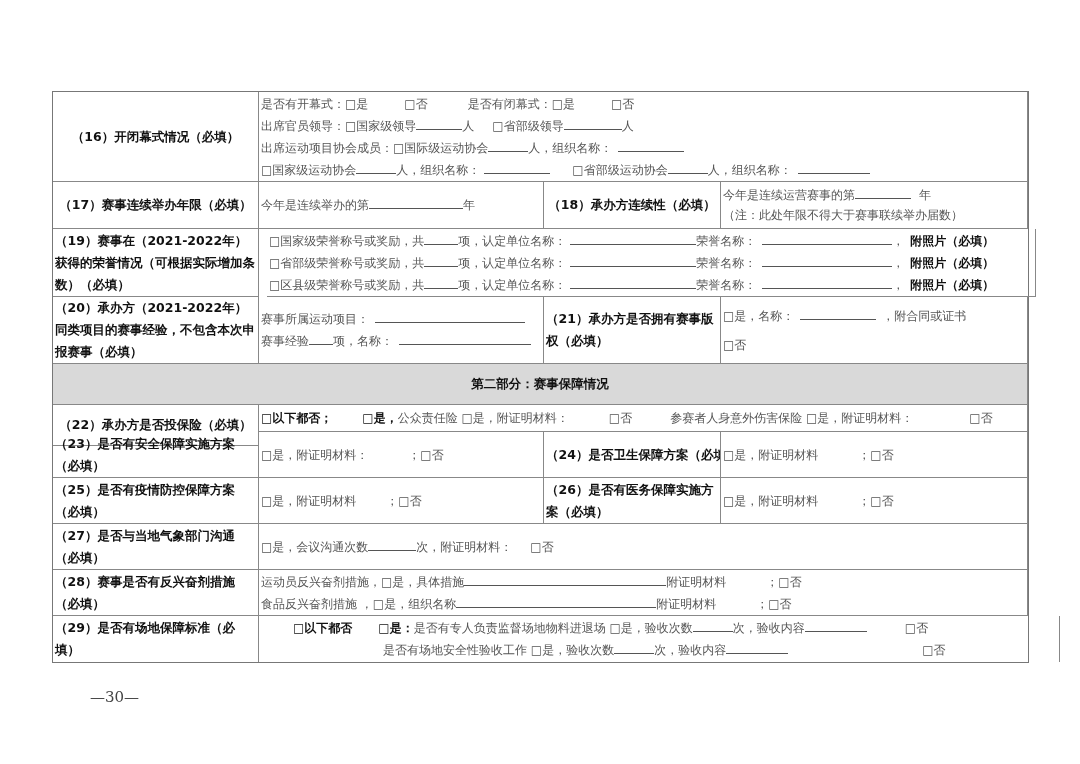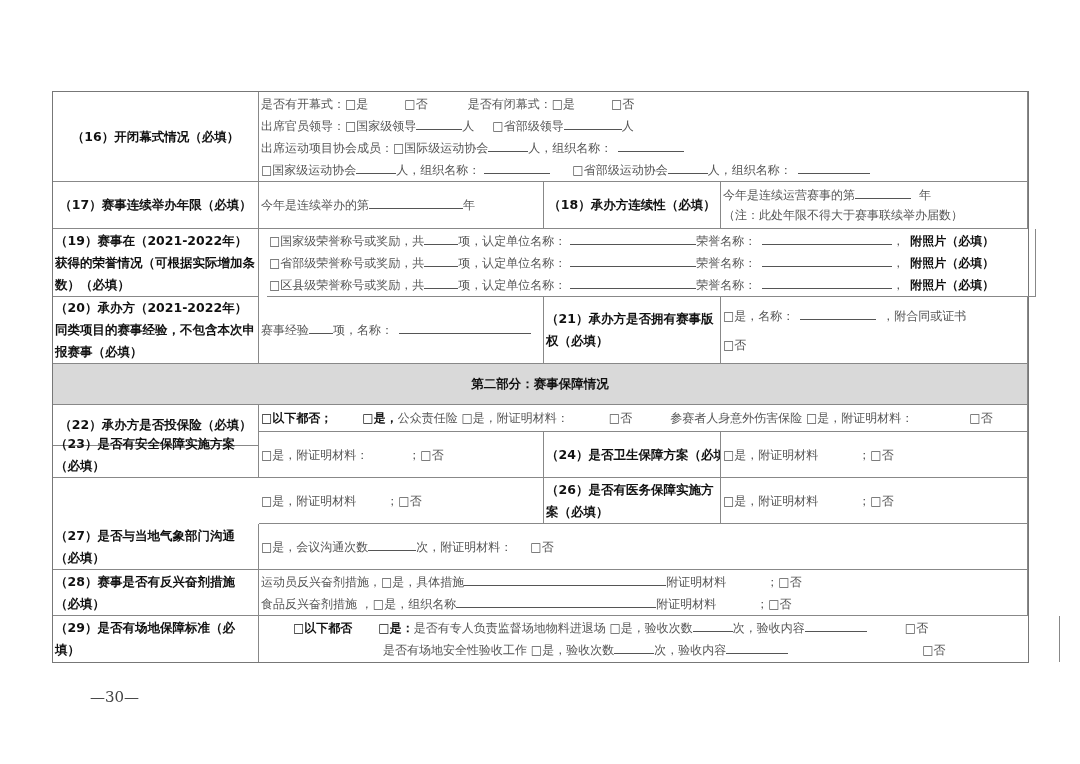--- a/index.html
+++ b/index.html
@@ -52,20 +52,21 @@
   <div class="cell val" style="left:214px;top:137px;width:769px;height:68px;">
     <span class="line"><span>□国家级荣誉称号或奖励，共</span><span class="u" style="width:34px"></span><span>项，认定单位名称：</span><span class="sp" style="width:4px"></span><span class="u" style="width:126px"></span><span>荣誉名称：</span><span class="sp" style="width:6px"></span><span class="u" style="width:130px"></span><span>，</span><span class="sp" style="width:6px"></span><span class="b">附照片（必填）</span></span>
     <span class="line"><span>□省部级荣誉称号或奖励，共</span><span class="u" style="width:34px"></span><span>项，认定单位名称：</span><span class="sp" style="width:4px"></span><span class="u" style="width:126px"></span><span>荣誉名称：</span><span class="sp" style="width:6px"></span><span class="u" style="width:130px"></span><span>，</span><span class="sp" style="width:6px"></span><span class="b">附照片（必填）</span></span>
     <span class="line"><span>□区县级荣誉称号或奖励，共</span><span class="u" style="width:34px"></span><span>项，认定单位名称：</span><span class="sp" style="width:4px"></span><span class="u" style="width:126px"></span><span>荣誉名称：</span><span class="sp" style="width:6px"></span><span class="u" style="width:130px"></span><span>，</span><span class="sp" style="width:6px"></span><span class="b">附照片（必填）</span></span>
   </div>
 
   <div class="cell lbl" style="left:0;top:205px;width:206px;height:67px;">
       <span style="white-space:normal;">（20）承办方（2021-2022年）同类项目的赛事经验，不包含本次申报赛事（必填）</span>
     </div>
   <div class="cell val" style="left:206px;top:205px;width:285px;height:67px;">
+    <span class="line"><span>赛事所属运动项目：</span><span class="sp" style="width:6px"></span><span class="u" style="width:150px"></span></span>
     <span class="line"><span>赛事经验</span><span class="u" style="width:24px"></span><span>项，名称：</span><span class="sp" style="width:6px"></span><span class="u" style="width:132px"></span></span>
   </div>
   <div class="cell lbl" style="left:491px;top:205px;width:177px;height:67px;">
       <span style="white-space:normal;">（21）承办方是否拥有赛事版权（必填）</span>
     </div>
   <div class="cell val" style="left:668px;top:205px;width:307px;height:67px;gap:7px;">
     <span class="line"><span>□是，名称：</span><span class="sp" style="width:6px"></span><span class="u" style="width:76px"></span><span class="sp" style="width:6px"></span><span>，附合同或证书</span></span>
     <span class="line">□否</span>
   </div>
 
@@ -86,20 +87,23 @@
   <div class="cell val" style="left:206px;top:340px;width:285px;height:46px;">
     <span class="line"><span>□是，附证明材料：</span><span class="sp" style="width:40px"></span><span>；□否</span></span>
   </div>
   <div class="cell lbl" style="left:491px;top:340px;width:177px;height:46px;">
       <span style="white-space:nowrap;">（24）是否卫生保障方案（必填）</span>
     </div>
   <div class="cell val" style="left:668px;top:340px;width:307px;height:46px;">
     <span class="line"><span>□是，附证明材料</span><span class="sp" style="width:40px"></span><span>；□否</span></span>
   </div>
 
+  <div class="cell lbl" style="left:0;top:386px;width:206px;height:46px;">
+      <span style="white-space:normal;">（25）是否有疫情防控保障方案（必填）</span>
+    </div>
   <div class="cell val" style="left:206px;top:386px;width:285px;height:46px;">
     <span class="line"><span>□是，附证明材料</span><span class="sp" style="width:30px"></span><span>；□否</span></span>
   </div>
   <div class="cell lbl" style="left:491px;top:386px;width:177px;height:46px;">
       <span style="white-space:normal;">（26）是否有医务保障实施方案（必填）</span>
     </div>
   <div class="cell val" style="left:668px;top:386px;width:307px;height:46px;">
     <span class="line"><span>□是，附证明材料</span><span class="sp" style="width:40px"></span><span>；□否</span></span>
   </div>
 

